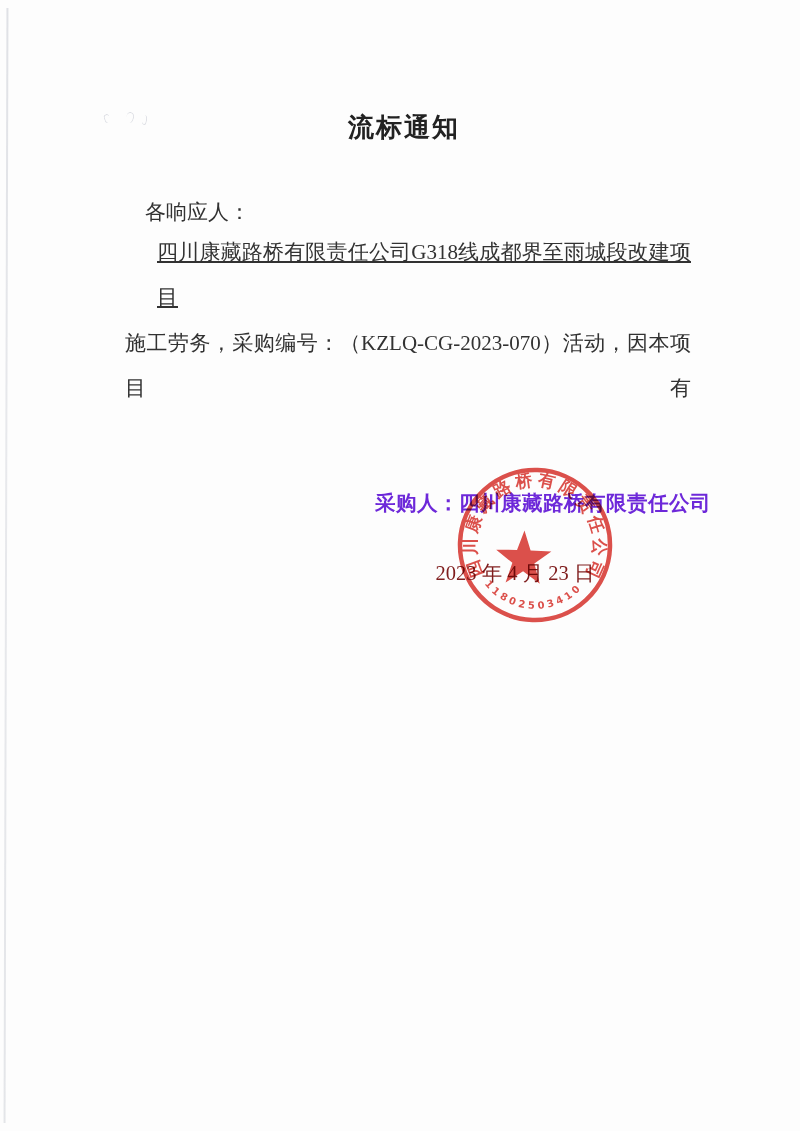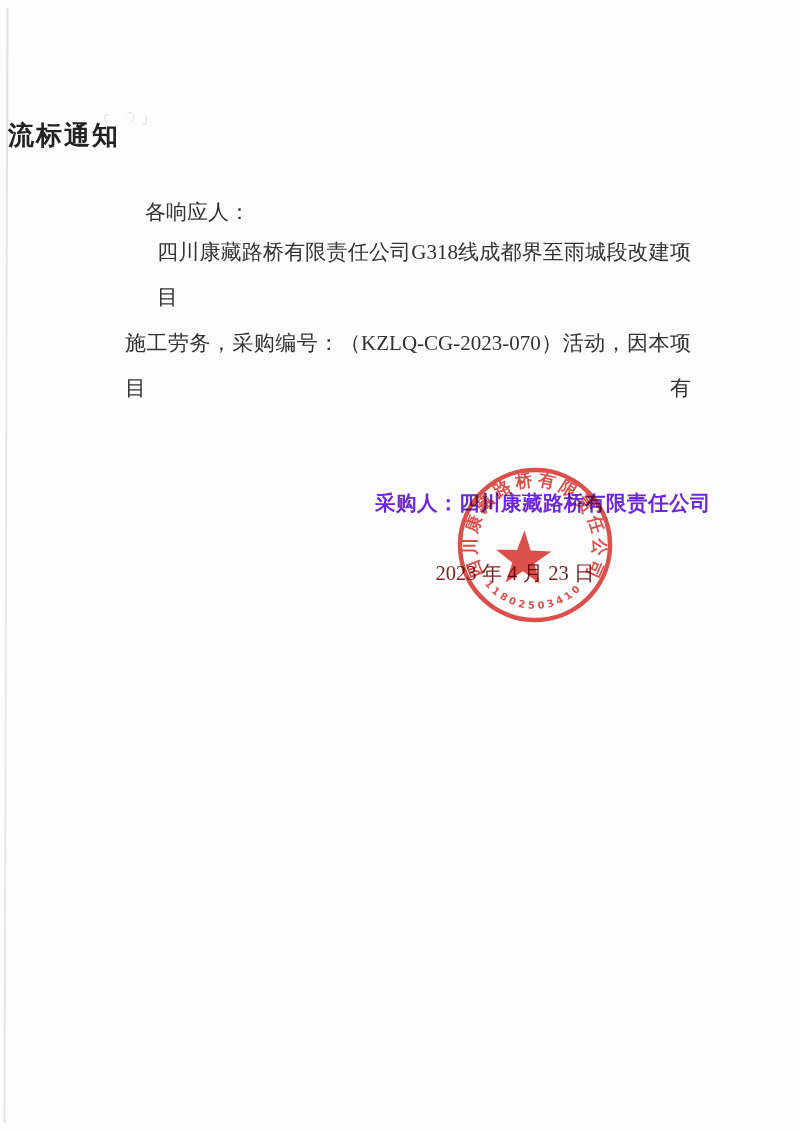--- a/index.html
+++ b/index.html
@@ -33,25 +33,25 @@
     border: 1px solid #8d93a6;
     border-radius: 50%;
     background: transparent;
   }
   .scan-smudge i:nth-child(1){ left:0; top:4px; width:5px; height:8px; border-width:1px 0 0 1px; transform:rotate(-18deg);}
   .scan-smudge i:nth-child(2){ left:22px; top:2px; width:7px; height:10px; border-width:1px 1px 0 0; transform:rotate(12deg);}
   .scan-smudge i:nth-child(3){ left:38px; top:5px; width:4px; height:9px; border-width:0 1px 1px 0; transform:rotate(6deg);}
 
   .doc-title {
     position: absolute;
-    left: 0; top: 118px;
+    left: 0; top: 110px;
     width: 100%;
     padding-left: 8px;
     box-sizing: border-box;
-    text-align: left;
+    text-align: center;
     font-size: 26px;
     font-weight: 700;
     letter-spacing: 2px;
     color: #222;
   }
   .salutation {
     position: absolute;
     left: 125px; top: 198px;
     font-size: 21px;
     color: #323232;
@@ -63,21 +63,21 @@
     width: 566px;
     font-size: 21px;
     line-height: 45.4px;
     color: #323232;
   }
   .para-line { width: 100%; }
   .para-line.justify {
     text-align: justify;
     text-align-last: justify;
   }
-  .para-line.indent { padding-left: 32px; box-sizing: border-box; }
+  .para-line.indent { padding-left: 32px; box-sizing: border-box; text-decoration: underline; }
 
   .sig-buyer {
     position: absolute;
     left: 375px; top: 489px;
     font-size: 20.5px;
     letter-spacing: .5px;
     color: #6d28d9;
     font-weight: bold;
   }
   .sig-date {

